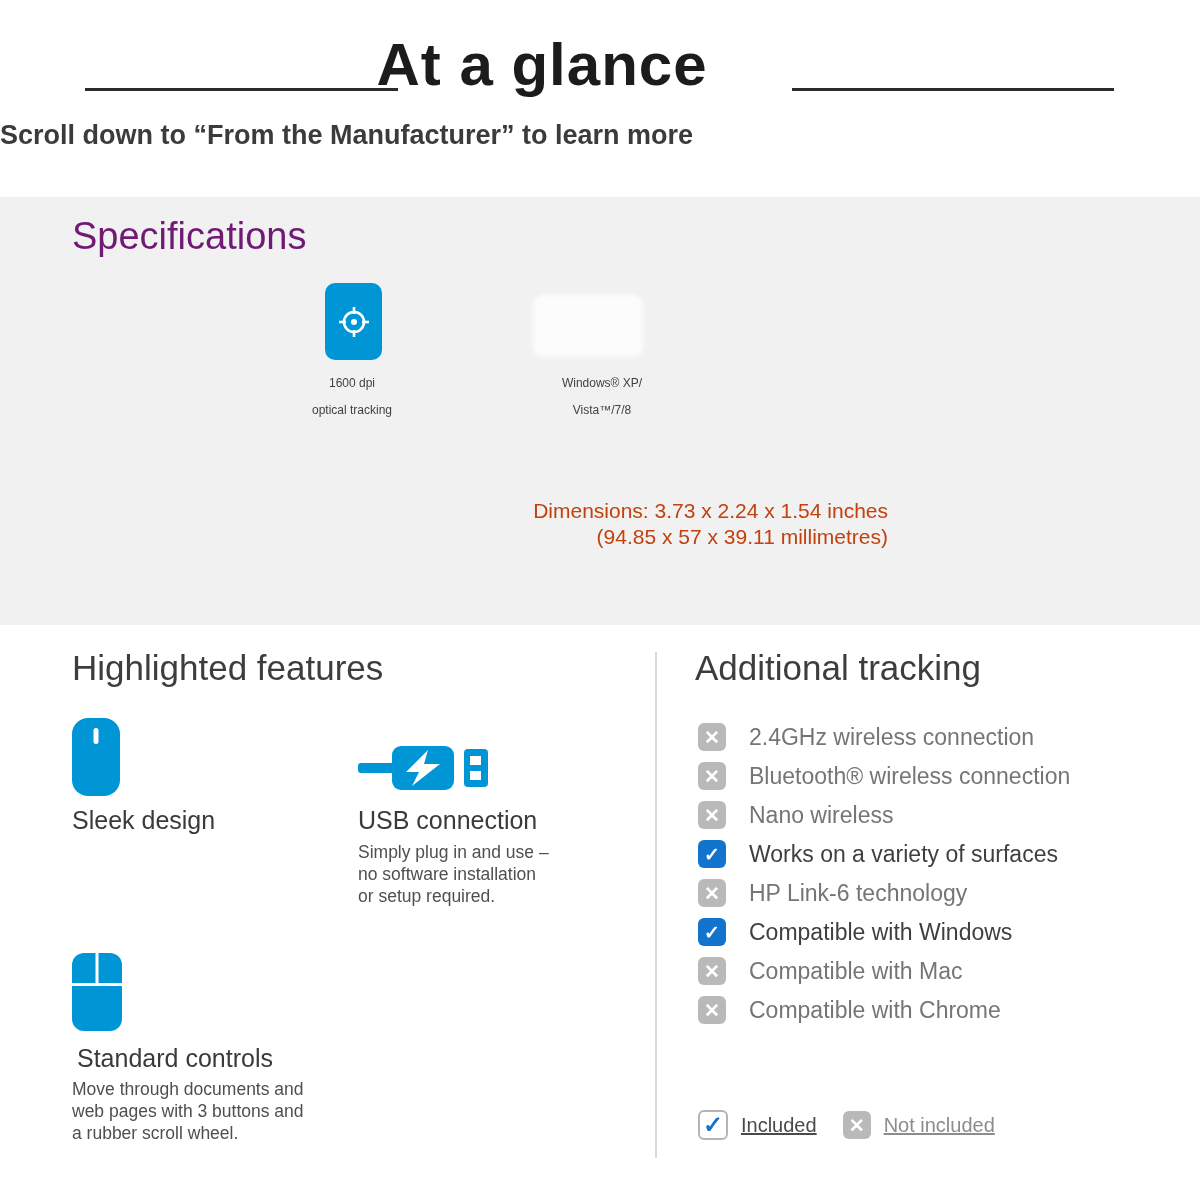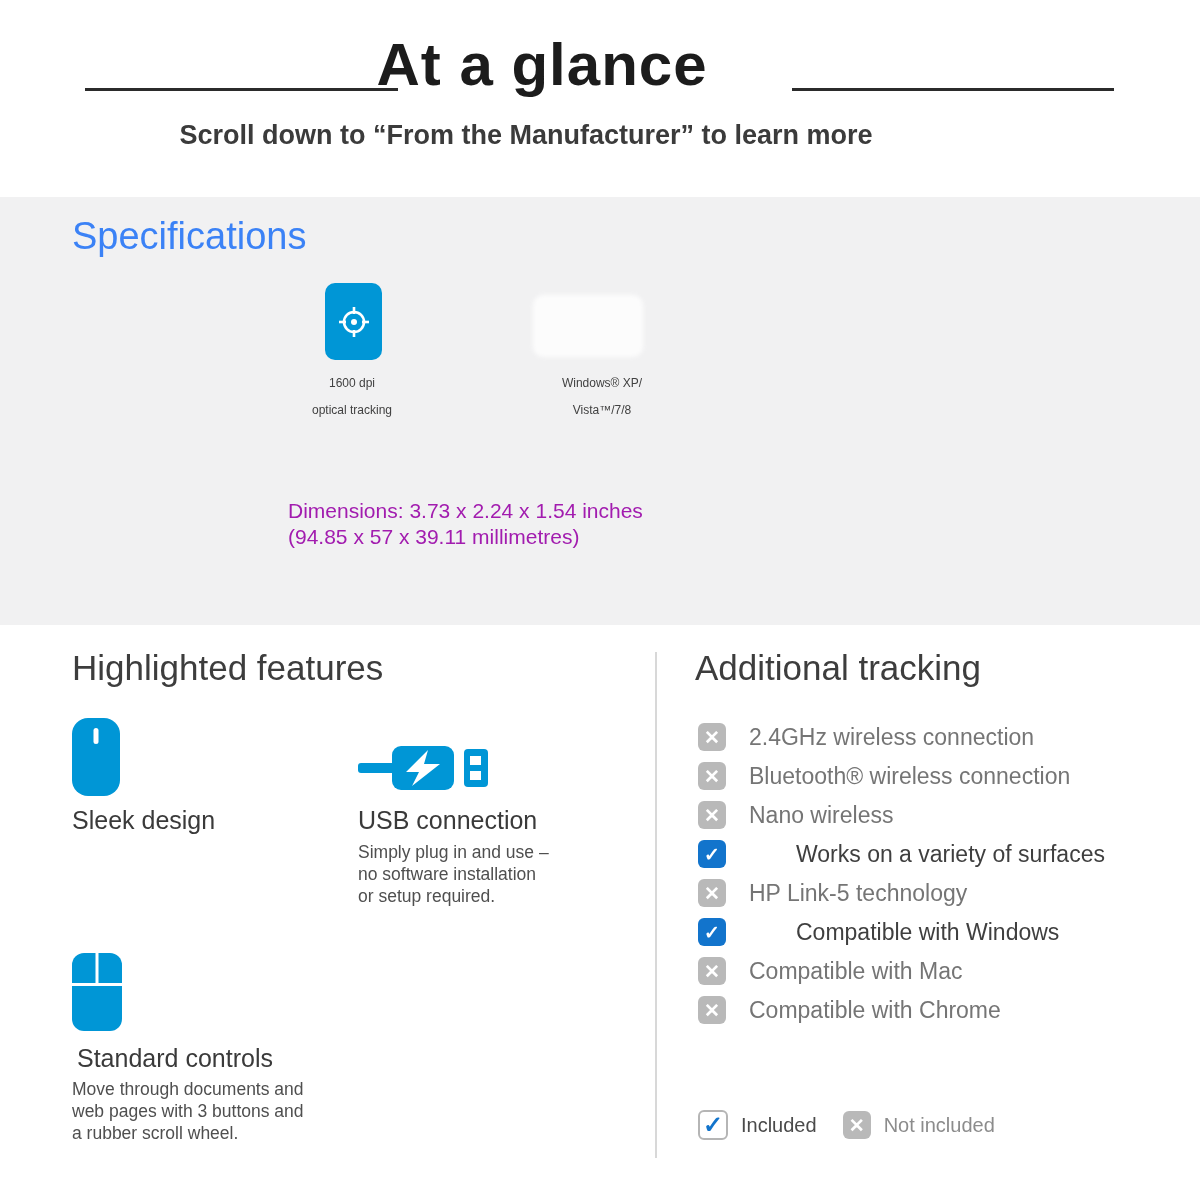--- a/index.html
+++ b/index.html
@@ -8,32 +8,32 @@
     font-family:"Liberation Sans", sans-serif;color:#3c3c3c;
   }
   .abs{position:absolute;}
   .pre{white-space:pre-line;}
 
   
   .glance-title{top:30px;left:0;width:1084px;text-align:center;font-size:60px;font-weight:700;color:#1c1c1c;letter-spacing:1px;}
   .rule{top:88px;height:3px;background:#2b2b2b;}
   .rule-left{left:85px;width:313px;}
   .rule-right{left:792px;width:322px;}
-  .subtitle{top:120px;left:0;width:1052px;text-align:center;font-size:27px;font-weight:700;color:#3b3b3b;}
+  .subtitle{top:120px;left:0;width:1052px;font-size:27px;font-weight:700;color:#3b3b3b;}
 
   
   .spec-band{top:197px;left:0;width:1200px;height:428px;background:#f1f1f2;}
-  .spec-heading{left:72px;top:215px;font-size:38px;font-weight:400;color:#3b82f6;}
+  .spec-heading{left:72px;top:215px;font-size:38px;font-weight:400;color:#701a75;}
   .spec-icon-optical{left:325px;top:283px;width:57px;height:77px;background:#0096d6;border-radius:10px;
     display:flex;align-items:center;justify-content:center;}
   .spec-icon-windows{left:533px;top:295px;width:110px;height:62px;background:#ffffff;opacity:.8;border-radius:10px;filter:blur(2px);}
   .spec-label{top:370px;width:200px;text-align:center;font-size:12px;line-height:27px;color:#414141;}
   .spec-label-1{left:252px;}
   .spec-label-2{left:502px;}
-  .spec-dimensions{left:288px;top:498px;width:580px;text-align:left;font-size:21px;line-height:26px;color:#a21caf;}
+  .spec-dimensions{left:308px;top:498px;width:580px;text-align:right;font-size:21px;line-height:26px;color:#c2410c;}
 
   
   .divider-v{left:655px;top:652px;width:2px;height:506px;background:#d8d8d8;}
   .col-heading{top:648px;font-size:35px;font-weight:400;color:#3d3d3d;}
   .hl-heading{left:72px;}
   .add-heading{left:695px;}
 
   
   .mouse-icon{background:#0096d6;border-radius:16px;}
   .mouse-sleek{left:72px;top:718px;width:48px;height:78px;}
@@ -49,29 +49,29 @@
   .t3{left:77px;top:1044px;} .d3{left:72px;top:1078px;}
 
   
   .add-rows{left:698px;top:723px;display:flex;flex-direction:column;gap:11px;}
   .feature-row{display:flex;align-items:center;gap:23px;height:28px;}
   .status-icon{width:28px;height:28px;border-radius:6px;display:flex;align-items:center;justify-content:center;
     font-size:19px;font-weight:700;color:#fff;flex:0 0 auto;}
   .status-icon.check{background:#1274cc;}
   .status-icon.cross{background:#b9b9b9;}
   .row-label{font-size:23px;color:#757575;}
-  .feature-row.included .row-label{color:#3f3f3f;margin-left:47px;}
+  .feature-row.included .row-label{color:#3f3f3f;}
 
   
   .legend{left:698px;top:1110px;display:flex;align-items:center;}
   .legend-check{width:30px;height:30px;box-sizing:border-box;border:2px solid #b5b5b5;border-radius:6px;background:#fff;
     color:#1274cc;display:flex;align-items:center;justify-content:center;font-size:24px;font-weight:700;}
   .legend-x{width:28px;height:28px;border-radius:6px;background:#b9b9b9;color:#fff;
     display:flex;align-items:center;justify-content:center;font-size:19px;font-weight:700;}
-  .legend-label{font-size:20px;margin-left:13px;}
+  .legend-label{font-size:20px;margin-left:13px;text-decoration:underline;}
   .legend-label-included{color:#4a4a4a;margin-right:26px;}
   .legend-label-not{color:#8c8c8c;}
 </style>
 </head>
 <body>
 
 <div class="page">
 
   <div class="abs glance-title">At a glance</div>
   <div class="abs rule rule-left"></div>
@@ -148,21 +148,21 @@
     <div class="feature-row">
       <span class="status-icon cross">✕</span>
       <span class="row-label">Nano wireless</span>
     </div>
     <div class="feature-row included">
       <span class="status-icon check">✓</span>
       <span class="row-label">Works on a variety of surfaces</span>
     </div>
     <div class="feature-row">
       <span class="status-icon cross">✕</span>
-      <span class="row-label">HP Link-5 technology</span>
+      <span class="row-label">HP Link-6 technology</span>
     </div>
     <div class="feature-row included">
       <span class="status-icon check">✓</span>
       <span class="row-label">Compatible with Windows</span>
     </div>
     <div class="feature-row">
       <span class="status-icon cross">✕</span>
       <span class="row-label">Compatible with Mac</span>
     </div>
     <div class="feature-row">

